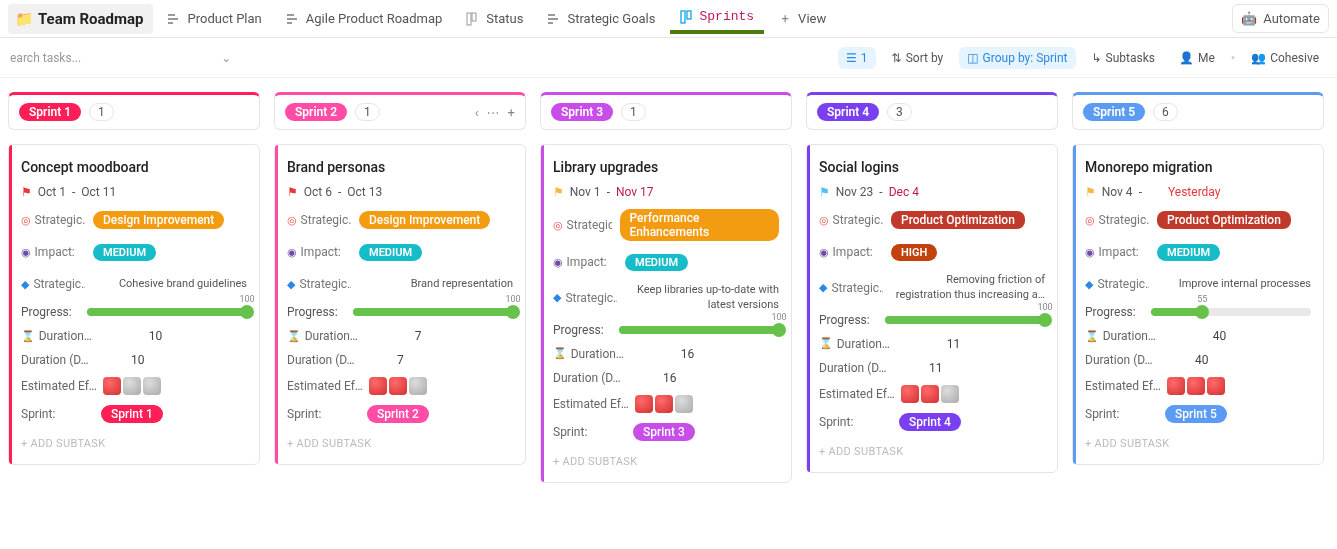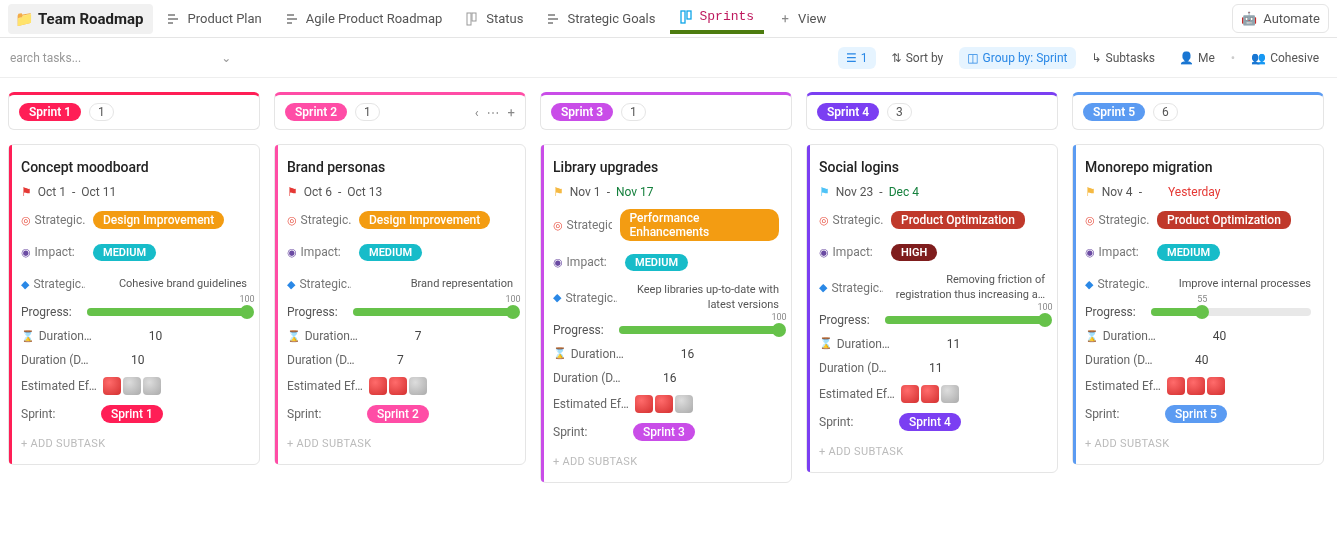--- a/index.html
+++ b/index.html
@@ -30,32 +30,32 @@
 .sprint-pill { padding: 2px 10px; border-radius: 10px; font-size: 12px; font-weight: 600; color: #fff; }
 .count-pill { border: 1px solid #e5e5e5; border-radius: 10px; padding: 1px 8px; font-size: 12px; color: #555; }
 .col-actions { margin-left: auto; display: flex; align-items: center; gap: 8px; color: #888; }
 
 
 .card { border: 1px solid #e5e5e5; border-radius: 6px; padding: 14px 12px; background: #fff; display: flex; flex-direction: column; gap: 10px; position: relative; }
 .card::before { content: ""; position: absolute; left: 0; top: 0; bottom: 0; width: 3px; border-radius: 3px 0 0 3px; background: var(--accent, #ccc); }
 .card-title { font-size: 14px; font-weight: 500; color: #222; }
 .date-line { display: flex; align-items: center; gap: 6px; font-size: 12px; color: #555; }
 .flag { font-size: 12px; }
-.end-date.green { color: #15803d; text-align: center; }
+.end-date.green { color: #be185d; text-align: center; }
 .end-date.red { color: #e53935; margin-left: 20px; }
 
 .field-row { display: flex; align-items: center; gap: 8px; font-size: 12px; color: #555; min-height: 22px; }
 .field-label { display: flex; align-items: center; gap: 4px; width: 64px; color: #777; overflow: hidden; text-overflow: ellipsis; white-space: nowrap; }
 .field-ic { font-size: 11px; }
 .goal-pill { padding: 2px 10px; border-radius: 10px; font-size: 12px; color: #fff; font-weight: 500; }
 .goal-pill.orange { background: #f39c12; }
 .goal-pill.rust { background: #c0392b; border-radius: 8px; }
 .impact-pill { padding: 2px 10px; border-radius: 10px; font-size: 11px; font-weight: 600; color: #fff; }
 .impact-pill.medium { background: #17bcc9; }
-.impact-pill.high { background: #7f1d1d; }
+.impact-pill.high { background: #c2410c; }
 .kr-text { font-size: 11px; color: #555; line-height: 1.35; flex: 1; text-align: right; }
 
 .progress-row { display: flex; align-items: center; gap: 8px; font-size: 12px; color: #555; }
 .progress-track { flex: 1; height: 8px; background: #e8e8e8; border-radius: 4px; position: relative; }
 .progress-fill { height: 100%; background: #66c24a; border-radius: 4px; position: relative; }
 .progress-handle { width: 14px; height: 14px; background: #66c24a; border-radius: 50%; position: absolute; top: -3px; transform: translateX(-50%); }
 .progress-val { position: absolute; top: -14px; font-size: 9px; color: #888; transform: translateX(-50%); }
 
 .plain-row { display: flex; align-items: center; font-size: 12px; color: #555; }
 .plain-row .pl-label { width: 80px; color: #666; overflow: hidden; text-overflow: ellipsis; white-space: nowrap; }

